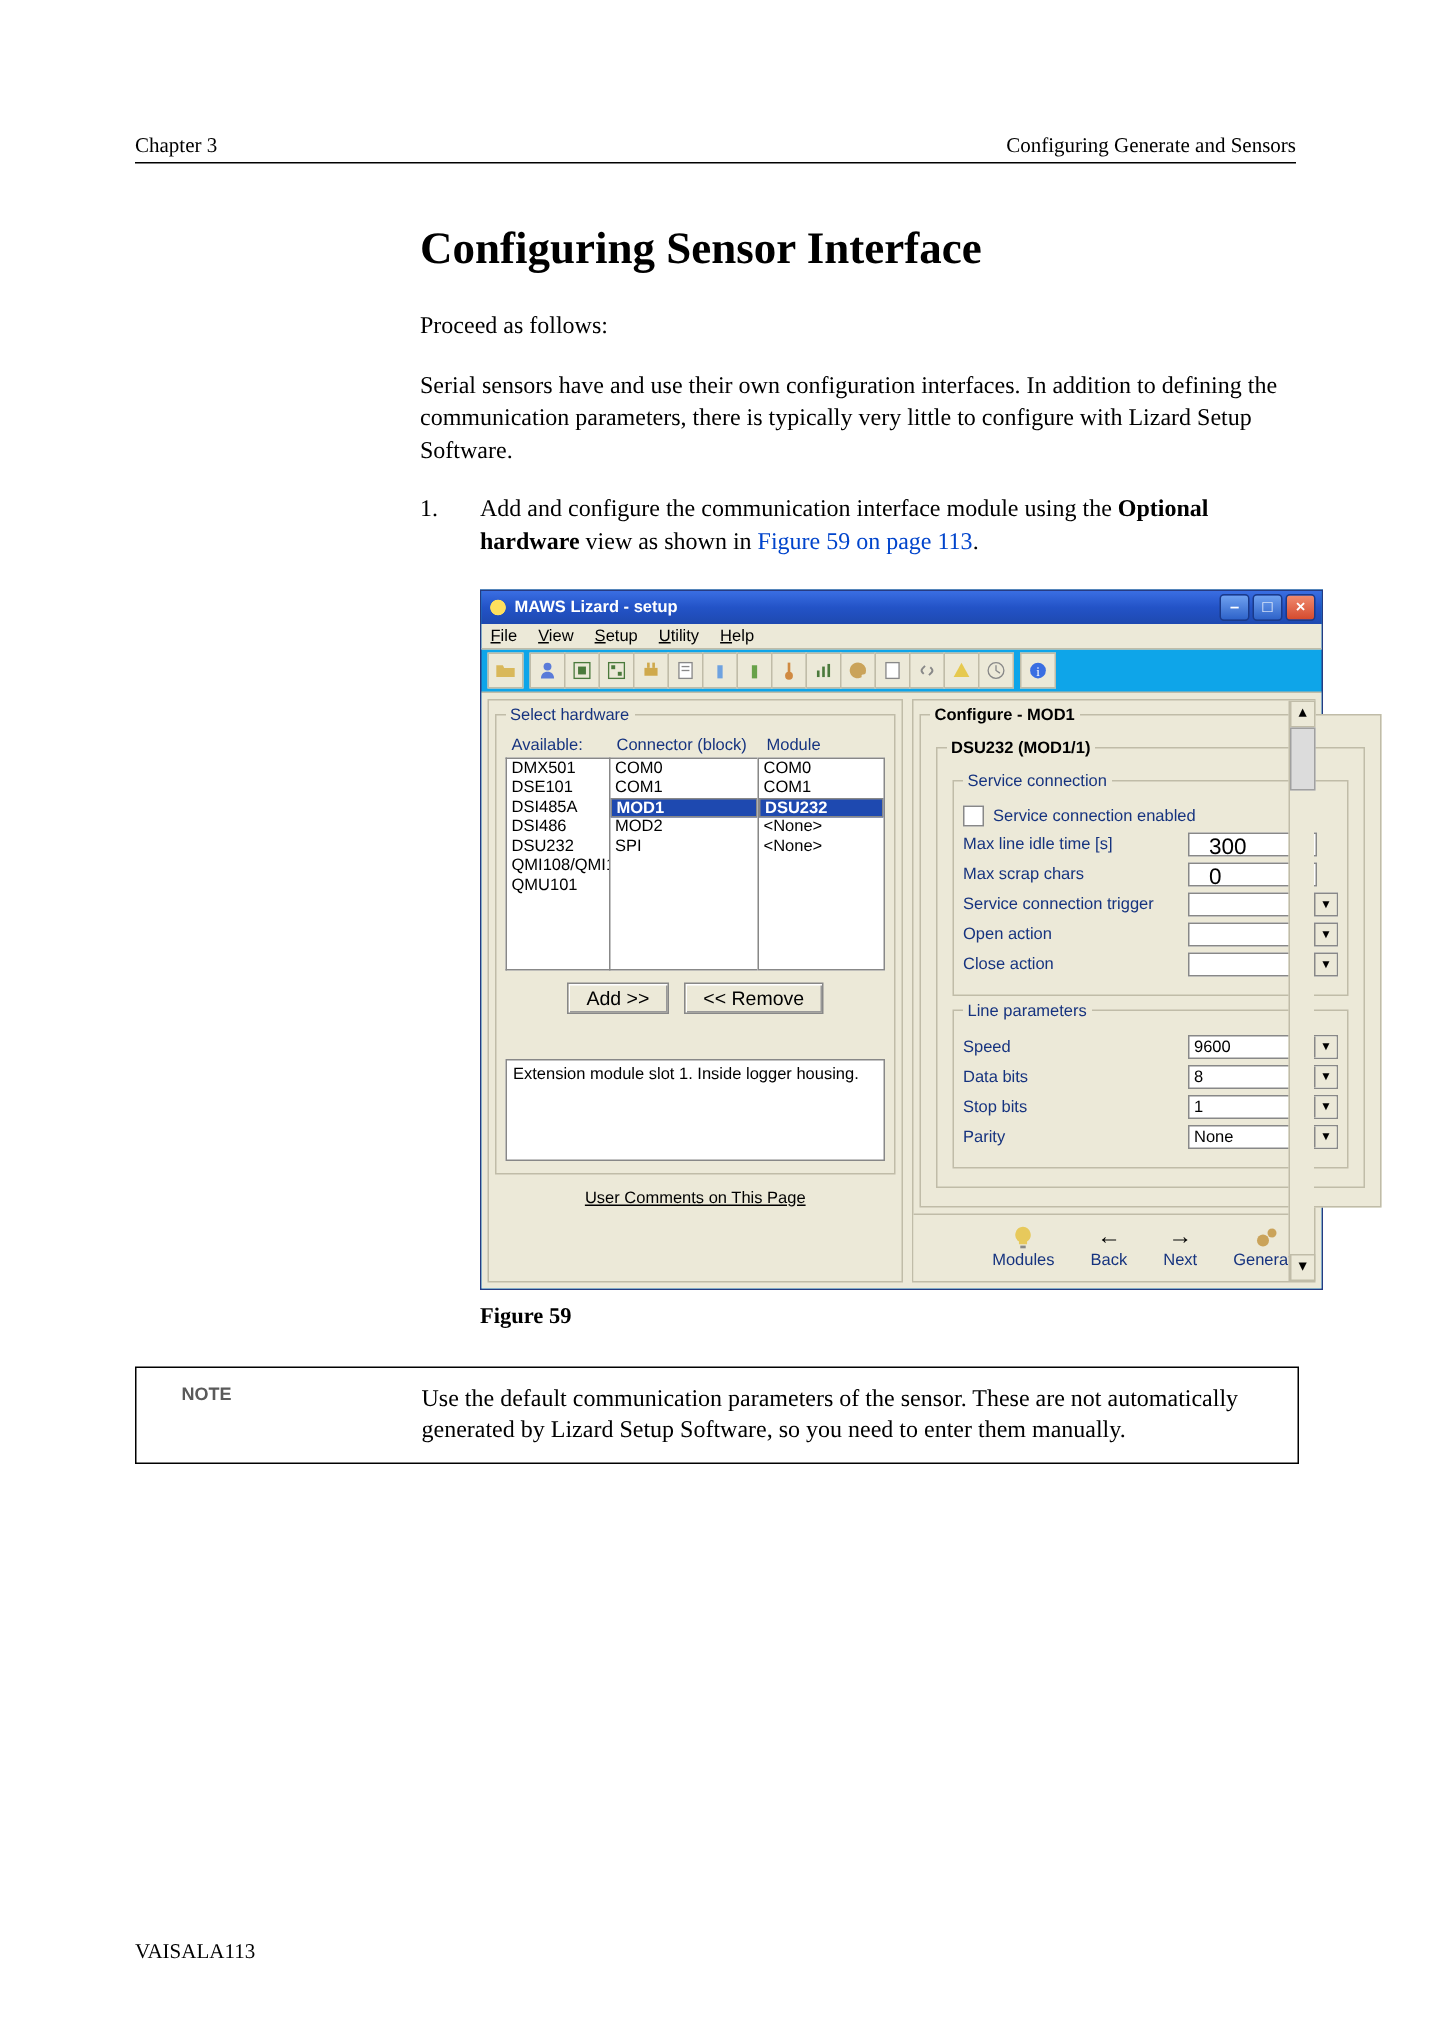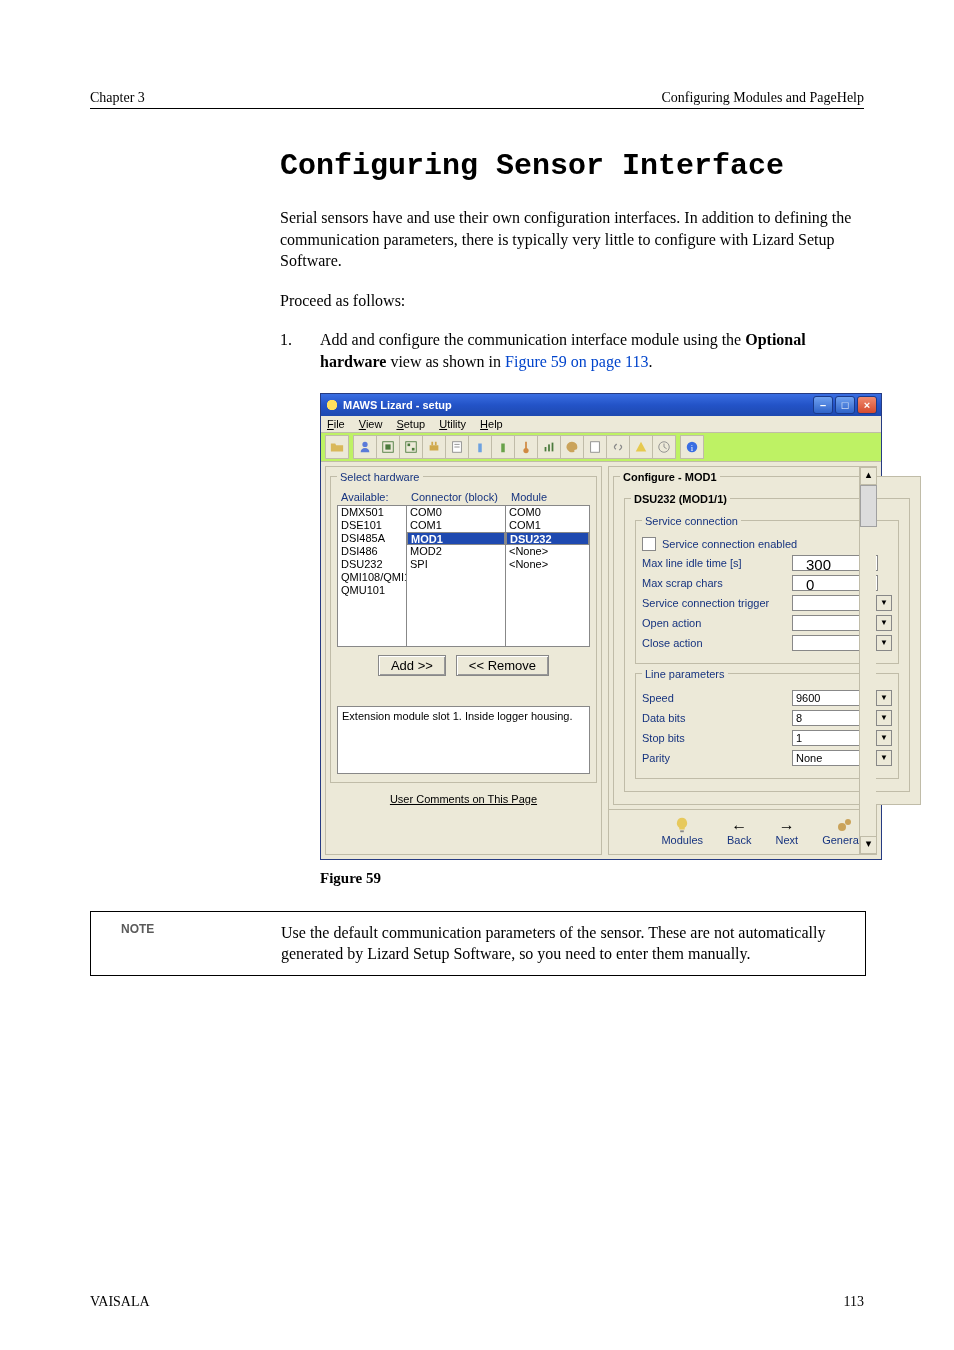--- a/index.html
+++ b/index.html
@@ -28,21 +28,21 @@
   .header-rule {
     border: none;
     border-top: 1px solid #000;
     margin: 0 0 40px 0;
   }
   .content {
     margin-left: 190px;
     flex: 1;
   }
   h1.title {
-    font-family: Liberation Mono, monospace;
+    font-family: Liberation Serif, serif;
     font-weight: bold;
     font-size: 30px;
     margin: 0 0 24px 0;
   }
   p.body {
     font-size: 16px;
     line-height: 1.35;
     margin: 0 0 18px 0;
   }
   .ol {
@@ -94,33 +94,32 @@
     box-sizing: border-box;
     font-size: 12px;
   }
   .note-box .note-text {
     flex: 1;
     padding: 10px 12px 10px 0;
     line-height: 1.35;
   }
   .footer-row {
     display: flex;
-    justify-content: space-between;
     font-size: 14px;
     margin-top: auto;
     padding-top: 40px;
   }
 
   
   .app-window {
     width: 560px;
     border: 1px solid #263b82;
     font-family: Tahoma, Arial, sans-serif;
     font-size: 11px;
-    background: #bef264;
+    background: #0ea5e9;
     color: #000;
   }
   .titlebar {
     background: linear-gradient(to bottom, #3a6ee2, #2353c7 50%, #1e49b0);
     color: #fff;
     display: flex;
     align-items: center;
     height: 22px;
     padding: 0 4px;
   }
@@ -286,30 +285,30 @@
   .navitem .icon { height:18px; display:flex; align-items:center; justify-content:center; font-size:16px; color:#000;}
   .navitem .bulb svg { width:18px; height:18px; }
   .navitem .gears svg{ width:20px; height:20px; }
 </style>
 </head>
 <body>
 
 <div class="page">
   <div class="header-row">
     <span>Chapter 3</span>
-    <span>Configuring Modules and PageHelp</span>
+    <span>Configuring Generate and Sensors</span>
   </div>
   <hr class="header-rule">
 
   <div class="content">
 
     <h1 class="title">Configuring Sensor Interface</h1>
 
+    <p class="body">Proceed as follows:</p>
     <p class="body">Serial sensors have and use their own configuration interfaces. In addition to defining the communication parameters, there is typically very little to configure with Lizard Setup Software.</p>
-    <p class="body">Proceed as follows:</p>
 
     <div class="ol">
       <span class="num">1.</span>
       <span class="li-body">
         <span>Add and configure the communication interface module using the </span><b>Optional hardware</b><span> view as shown in </span><span class="link">Figure 59 on page 113</span><span>.</span>
       </span>
     </div>
 
     <div class="figure-wrap">
       <div class="app-window">

